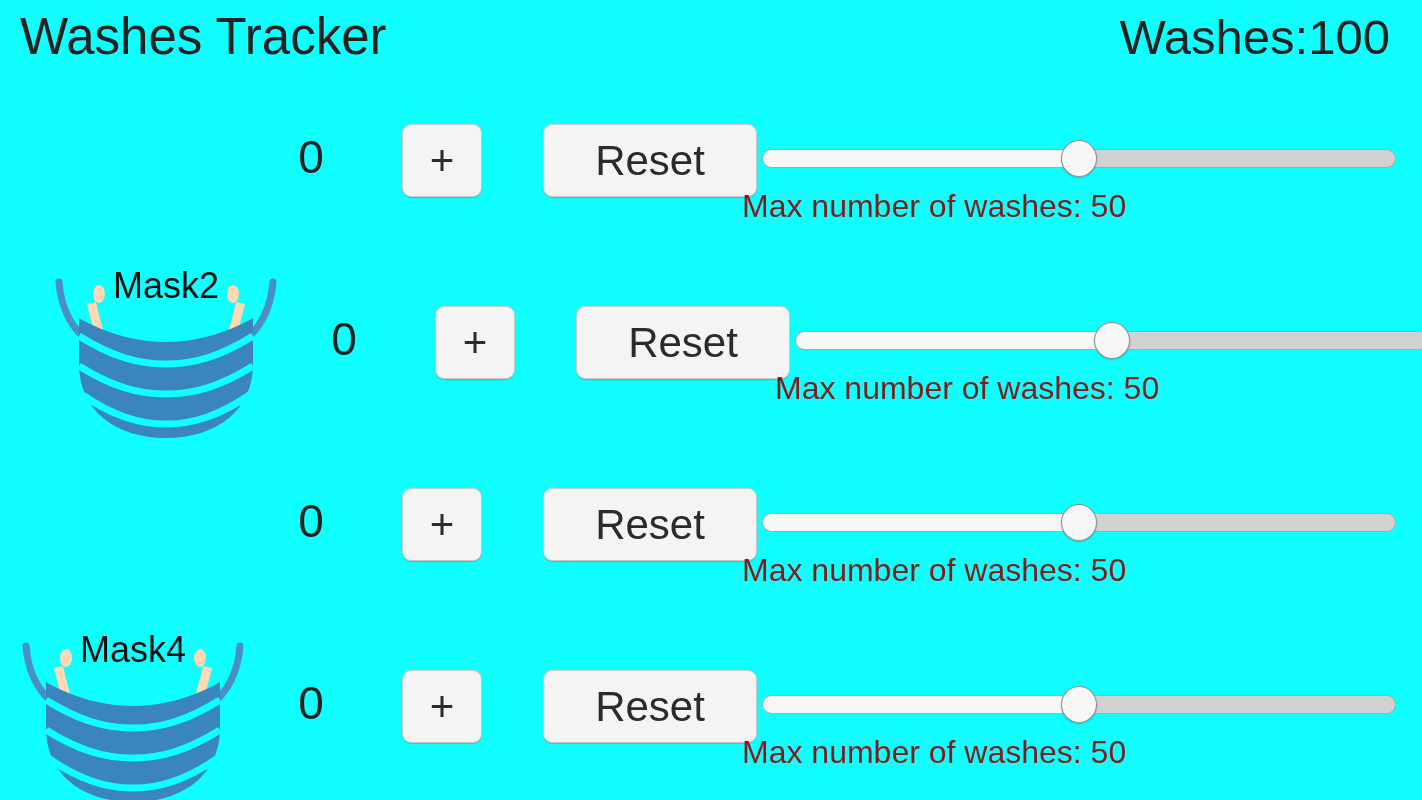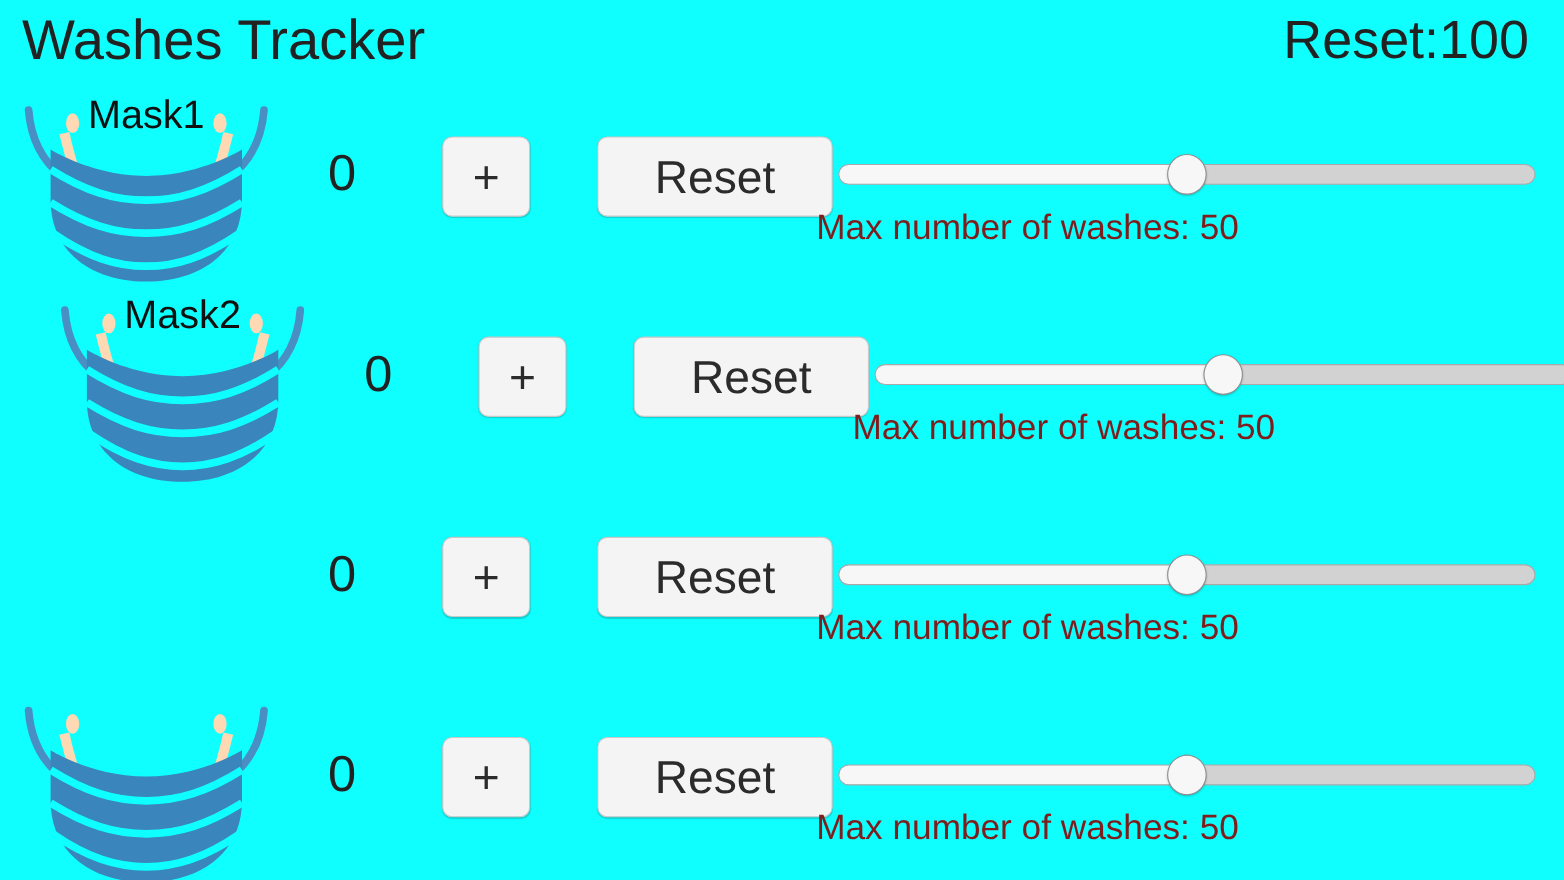--- a/index.html
+++ b/index.html
@@ -177,39 +177,24 @@
     line-height: 40px;
     color: #7f1d1d;
     white-space: nowrap;
   }
 </style>
 </head>
 <body>
 
 <div class="header">
   <div class="app-title">Washes Tracker</div>
-  <div class="points">Reset:100</div>
+  <div class="points">Washes:100</div>
 </div>
 
 <div class="row row-1">
-  <div class="mask-cell">
-    <svg class="mask-svg" viewBox="0 0 250 182">
-      <path d="M18,22 C22,74 60,104 125,104 C190,104 228,74 232,22" fill="none" stroke="#4A8FC4" stroke-width="7" stroke-linecap="round"></path>
-      <path d="M46,44 C50,60 54,74 56,86 L66,82 C62,70 58,56 55,42 Z" fill="#FFD9B3"></path>
-      <path d="M204,44 C200,60 196,74 194,86 L184,82 C188,70 192,56 195,42 Z" fill="#FFD9B3"></path>
-      <ellipse cx="58" cy="34" rx="6" ry="9" fill="#FFD9B3"></ellipse>
-      <ellipse cx="192" cy="34" rx="6" ry="9" fill="#FFD9B3"></ellipse>
-      <path d="M38,58 C38,58 76,82 125,82 C174,82 212,58 212,58
-               L212,104 C212,150 176,178 125,178 C74,178 38,150 38,104 Z" fill="#3A86BC"></path>
-      <path d="M38,76 C70,96 96,104 125,104 C154,104 180,96 212,76" fill="none" stroke="#0FFFFF" stroke-width="7"></path>
-      <path d="M38,106 C70,126 96,134 125,134 C154,134 180,126 212,106" fill="none" stroke="#0FFFFF" stroke-width="7"></path>
-      <path d="M40,134 C72,156 98,164 125,164 C152,164 178,156 210,134" fill="none" stroke="#0FFFFF" stroke-width="7"></path>
-    </svg>
-    <div class="mask-label">Mask1</div>
-  </div>
 
   <div class="count">0</div>
 
   <button class="btn btn-plus">+</button>
 
   <button class="btn btn-reset">Reset</button>
 
   <div class="slider-wrap">
     <div class="slider-track">
       <div class="slider-fill" style="width: 50%;"></div>
@@ -278,20 +263,21 @@
       <path d="M46,44 C50,60 54,74 56,86 L66,82 C62,70 58,56 55,42 Z" fill="#FFD9B3"></path>
       <path d="M204,44 C200,60 196,74 194,86 L184,82 C188,70 192,56 195,42 Z" fill="#FFD9B3"></path>
       <ellipse cx="58" cy="34" rx="6" ry="9" fill="#FFD9B3"></ellipse>
       <ellipse cx="192" cy="34" rx="6" ry="9" fill="#FFD9B3"></ellipse>
       <path d="M38,58 C38,58 76,82 125,82 C174,82 212,58 212,58
                L212,104 C212,150 176,178 125,178 C74,178 38,150 38,104 Z" fill="#3A86BC"></path>
       <path d="M38,76 C70,96 96,104 125,104 C154,104 180,96 212,76" fill="none" stroke="#0FFFFF" stroke-width="7"></path>
       <path d="M38,106 C70,126 96,134 125,134 C154,134 180,126 212,106" fill="none" stroke="#0FFFFF" stroke-width="7"></path>
       <path d="M40,134 C72,156 98,164 125,164 C152,164 178,156 210,134" fill="none" stroke="#0FFFFF" stroke-width="7"></path>
     </svg>
+    <div class="mask-label">Mask4</div>
   </div>
 
   <div class="count">0</div>
 
   <button class="btn btn-plus">+</button>
 
   <button class="btn btn-reset">Reset</button>
 
   <div class="slider-wrap">
     <div class="slider-track">

